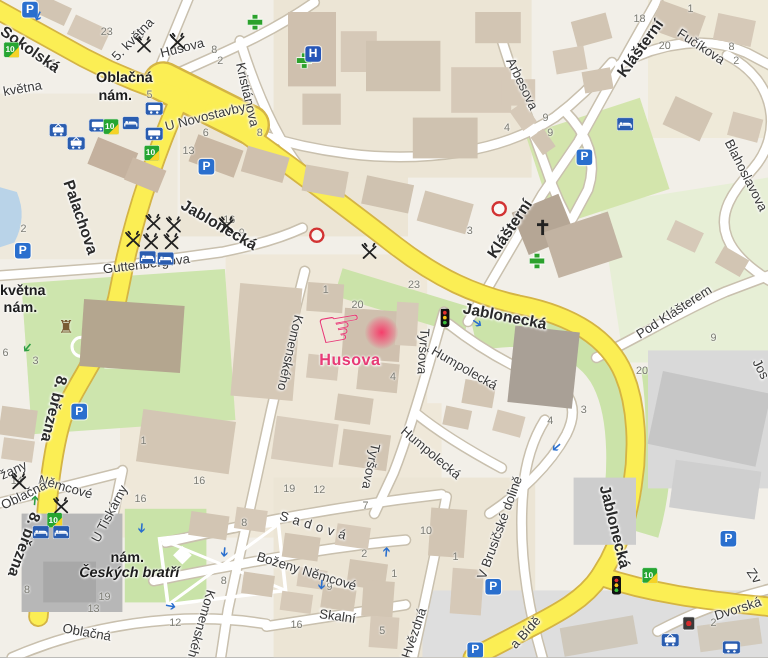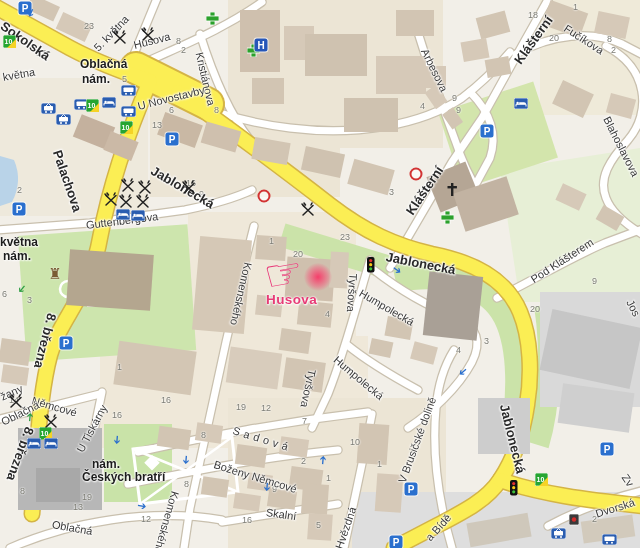--- a/index.html
+++ b/index.html
@@ -302,21 +302,21 @@
     <div class="slabel" style="left: 1px; top: 392px; transform: rotate(-24deg);">žany</div>
     <div class="slabel" style="left: 596px; top: 509px; transform: rotate(-18deg);">Dvorská</div>
     <div class="slabel" style="left: 624px; top: 470px; transform: rotate(55deg);">Zv</div>
     <div class="slabel" style="left: 428px; top: 534px; transform: rotate(-48deg);">a Bídě</div>
     <div class="slabel" style="left: 629px; top: 295px; transform: rotate(62deg);">Jos</div>
     <div class="place" style="left: 80px; top: 58px;">Oblačná</div>
     <div class="place" style="left: 82px; top: 73px;">nám.</div>
     <div class="place" style="left: 0px; top: 236px;">května</div>
     <div class="place" style="left: 3px; top: 250px;">nám.</div>
     <div class="place" style="left: 92px; top: 458px;">nám.</div>
-    <div class="place" style="left: 82px; top: 471px;">Českých bratří</div>
+    <div class="place" style="left: 66px; top: 471px; font-style: italic;">Českých bratří</div>
     <div class="hnum" style="left: 36px; top: 49px;">17</div>
     <div class="hnum" style="left: 84px; top: 22px;">23</div>
     <div class="hnum" style="left: 110px; top: 25px;">16</div>
     <div class="hnum" style="left: 176px; top: 37px;">8</div>
     <div class="hnum" style="left: 181px; top: 46px;">2</div>
     <div class="hnum" style="left: 122px; top: 75px;">5</div>
     <div class="hnum" style="left: 152px; top: 121px;">13</div>
     <div class="hnum" style="left: 169px; top: 106px;">6</div>
     <div class="hnum" style="left: 214px; top: 106px;">8</div>
     <div class="hnum" style="left: 186px; top: 179px;">16</div>

